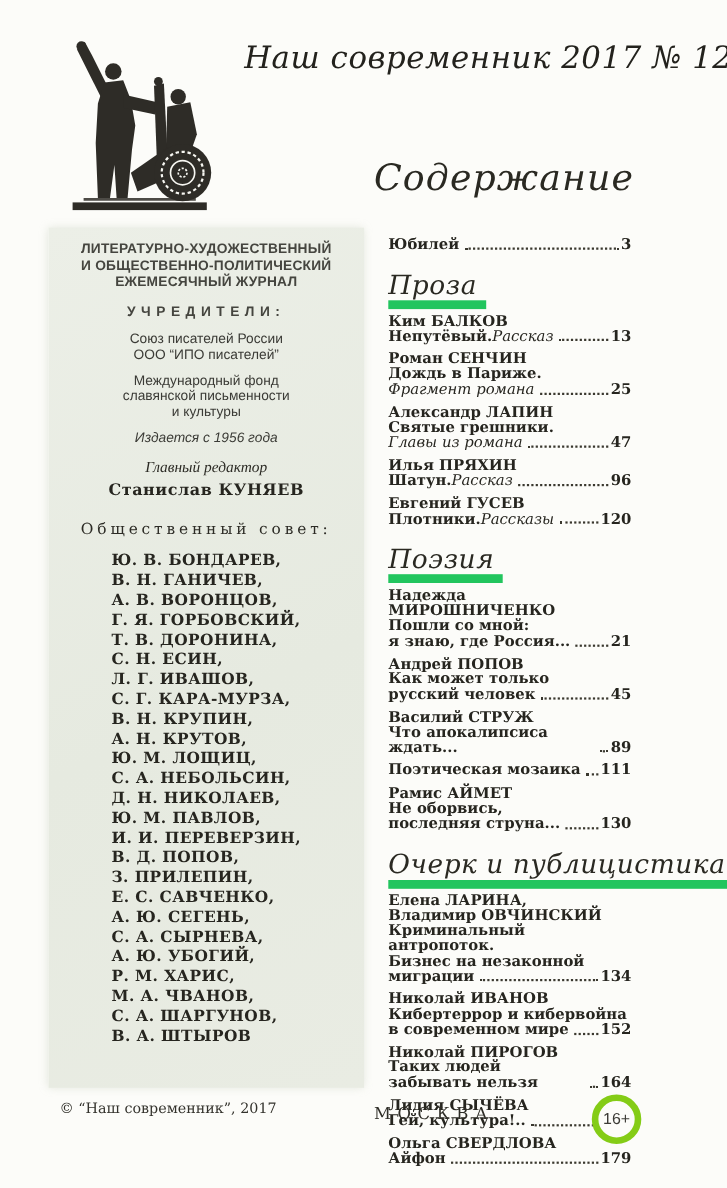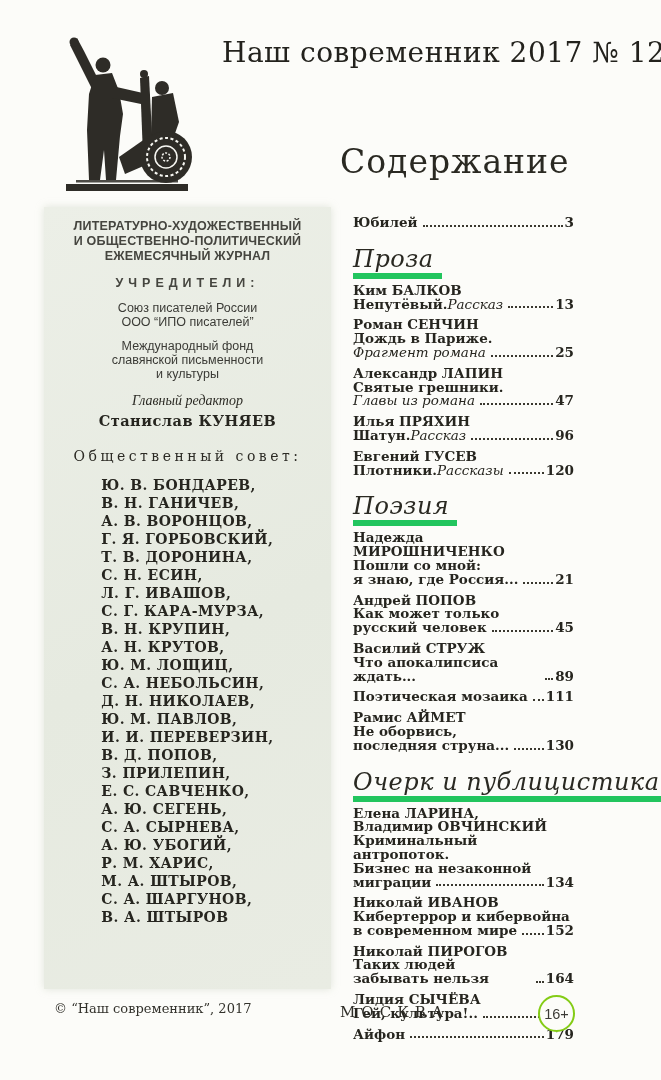--- a/index.html
+++ b/index.html
@@ -1,21 +1,21 @@
 <!DOCTYPE html>
 <html><head>
 <meta charset="utf-8">
 <style>
   html,body{margin:0;padding:0;}
   body{
     width:661px;height:1080px;position:relative;overflow:hidden;
     background:#fcfcf9;
     font-family:"DejaVu Serif",serif;color:#26251f;
   }
-  .script{font-family:"DejaVu Serif",serif;}
+  .script{font-family:"DejaVu Serif",serif;font-style:italic;}
 
   .masthead{
     position:absolute;left:222px;top:36px;width:365px;text-align:center;
     font-size:28px;letter-spacing:.5px;color:#23221d;white-space:nowrap;
   }
   .contents-heading{
     position:absolute;left:340px;top:142px;width:220px;text-align:left;
     font-size:33px;color:#2a2922;letter-spacing:1px;
   }
 
@@ -38,36 +38,36 @@
   .council-label{margin-top:18px;font-family:"DejaVu Serif",serif;font-size:14px;line-height:17px;letter-spacing:3.5px;color:#2c2b25;}
   .council-list{
     list-style:none;margin:11px auto 0;padding:0;width:fit-content;text-align:left;
     font-family:"DejaVu Serif",serif;font-weight:bold;font-size:14px;line-height:18px;
     letter-spacing:.4px;color:#26251f;
   }
 
   .toc{position:absolute;left:353px;top:212px;width:221px;padding-top:4px;}
   .toc-heading{
     display:inline-block;font-style:italic;font-size:24px;line-height:24px;
-    border-bottom:6px solid #22c55e;padding:0 8px 2px 0;margin:10px 0 5px;
+    border-bottom:8px solid #22c55e;padding:0 8px 2px 0;margin:10px 0 5px;
     color:#2a2922;letter-spacing:.5px;white-space:nowrap;
   }
   .toc-entry{margin-bottom:7px;font-size:13.5px;color:#26251f;}
   .toc-line{line-height:13.8px;}
   .leader-row{display:flex;align-items:flex-end;line-height:13.8px;}
   .dots{flex:1;min-width:8px;border-bottom:2.2px dotted #3a382f;margin:0 2px 3px 5px;}
   .page-num{font-weight:bold;}
   .bd{font-weight:bold;}
   .it{font-style:italic;font-weight:normal;}
 
   .copyright{position:absolute;left:54px;top:1001px;font-size:13px;color:#33322c;}
   .city{position:absolute;left:340px;top:1003px;font-size:15px;letter-spacing:6px;color:#2e2d27;}
   .age-badge{
     position:absolute;left:538px;top:995px;width:33px;height:33px;
-    border:2px solid #84cc16;border-radius:50%;
+    border:6px solid #84cc16;border-radius:50%;
     display:flex;align-items:center;justify-content:center;
     font-family:"Liberation Sans",sans-serif;font-size:14.5px;color:#3c3b36;background:#fcfcf9;
   }
 </style>
 </head>
 <body>
 
 <div class="page">
 
   <div class="emblem">
@@ -117,20 +117,21 @@
     <div class="founders-label">УЧРЕДИТЕЛИ:</div>
     <div class="founder-group">
       <div>Союз писателей России</div>
       <div>ООО “ИПО писателей”</div>
     </div>
     <div class="founder-group">
       <div>Международный фонд</div>
       <div>славянской письменности</div>
       <div>и культуры</div>
     </div>
+    <div class="since">Издается с 1956 года</div>
     <div class="editor-label">Главный редактор</div>
     <div class="editor-name">Станислав КУНЯЕВ</div>
     <div class="council-label">Общественный совет:</div>
     <ul class="council-list">
         <li>Ю. В. БОНДАРЕВ,</li>
         <li>В. Н. ГАНИЧЕВ,</li>
         <li>А. В. ВОРОНЦОВ,</li>
         <li>Г. Я. ГОРБОВСКИЙ,</li>
         <li>Т. В. ДОРОНИНА,</li>
         <li>С. Н. ЕСИН,</li>
@@ -143,21 +144,21 @@
         <li>Д. Н. НИКОЛАЕВ,</li>
         <li>Ю. М. ПАВЛОВ,</li>
         <li>И. И. ПЕРЕВЕРЗИН,</li>
         <li>В. Д. ПОПОВ,</li>
         <li>З. ПРИЛЕПИН,</li>
         <li>Е. С. САВЧЕНКО,</li>
         <li>А. Ю. СЕГЕНЬ,</li>
         <li>С. А. СЫРНЕВА,</li>
         <li>А. Ю. УБОГИЙ,</li>
         <li>Р. М. ХАРИС,</li>
-        <li>М. А. ШТЫРОВ,</li>
+        <li>М. А. ЧВАНОВ,</li>
         <li>С. А. ШАРГУНОВ,</li>
         <li>В. А. ШТЫРОВ</li>
       </ul>
   </div>
 
   <div class="toc">
       <div class="toc-section">
         <div class="toc-entry">
           <div class="leader-row">
             <span class="bd">Юбилей</span>
@@ -271,20 +272,21 @@
             <span class="page-num">164</span>
           </div>
         </div><div class="toc-entry">
           <div class="toc-line"><span class="bd">Лидия СЫЧЁВА</span></div>
           <div class="leader-row">
             <span class="bd">Гей, культура!..</span>
             <span class="dots"></span>
             <span class="page-num">174</span>
           </div>
         </div><div class="toc-entry">
+          <div class="toc-line"><span class="bd">Ольга СВЕРДЛОВА</span></div>
           <div class="leader-row">
             <span class="bd">Айфон</span>
             <span class="dots"></span>
             <span class="page-num">179</span>
           </div>
         </div></div>
     </div>
 
   <div class="copyright">©  “Наш современник”, 2017</div>
   <div class="city">МОСКВА</div>

